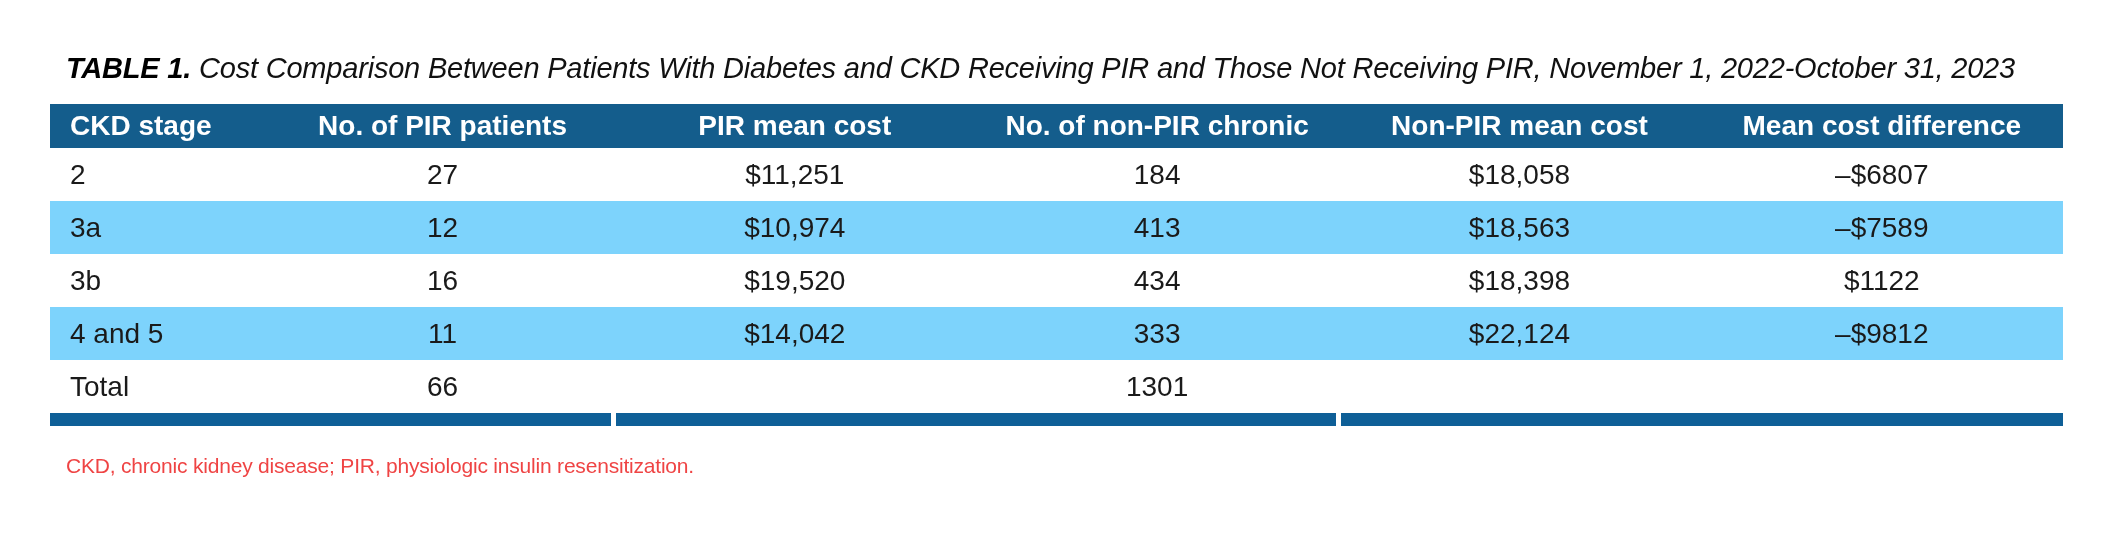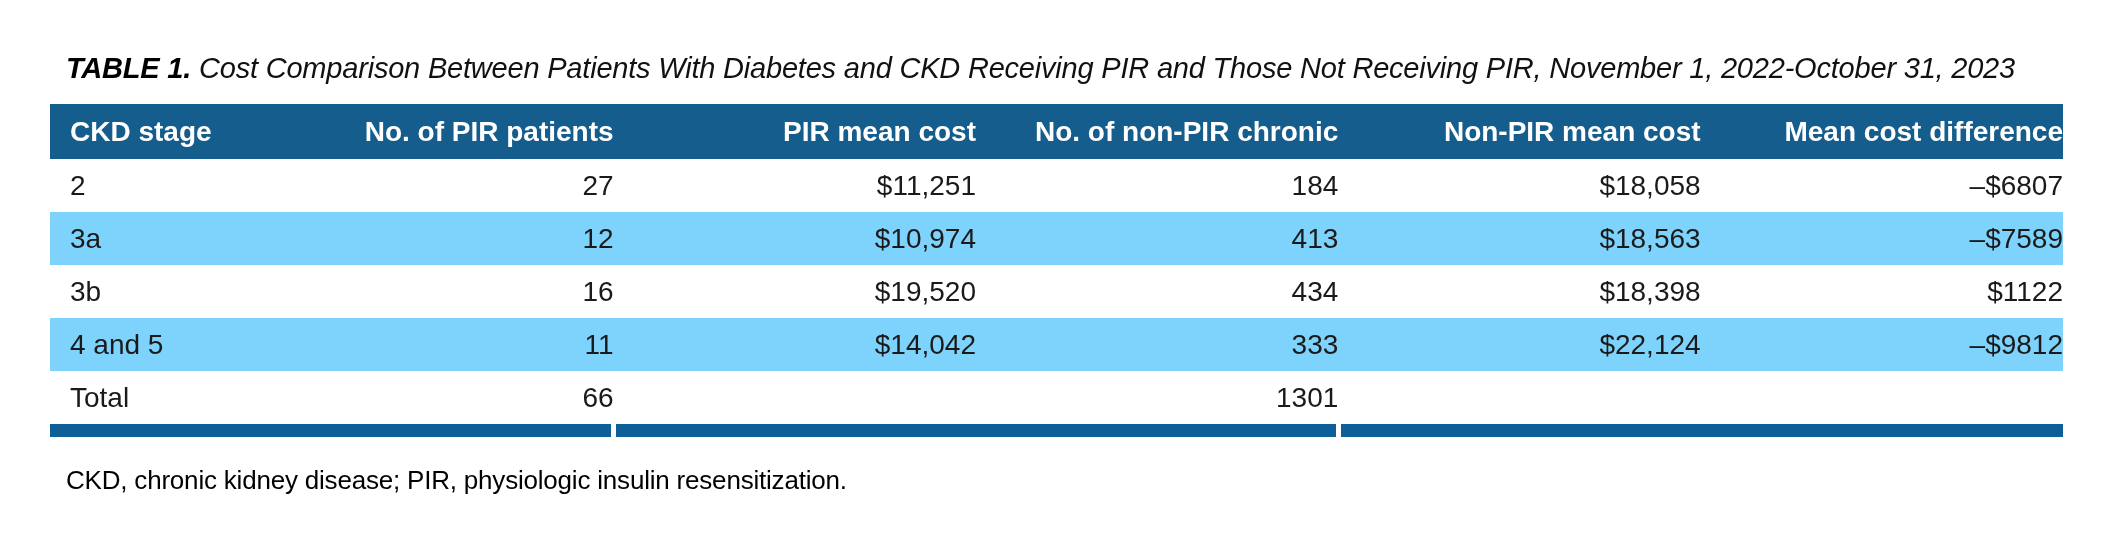--- a/index.html
+++ b/index.html
@@ -34,27 +34,26 @@
     table-layout: fixed;
     width: 2013px;
     margin: 18px 0 0 50px;
   }
   table.cost-table th,
   table.cost-table td {
     font-size: 28px;
     padding: 0;
     overflow: hidden;
     white-space: nowrap;
-    text-align: right;
   }
   thead th {
     background: #145d8c;
     color: #ffffff;
     font-weight: bold;
-    height: 55px;
+    height: 44px;
     text-align: center;
     vertical-align: middle;
   }
   thead th.first,
   tbody td.first {
     text-align: left;
     padding-left: 20px;
   }
   tbody td {
     height: 53px;
@@ -68,22 +67,22 @@
   tr.bar-row td {
     height: 13px;
     background: #0e5f97;
     padding: 0;
   }
   tr.bar-row td.gap-left {
     border-left: 5px solid #ffffff;
   }
   .footnote {
     margin: 28px 0 0 66px;
-    font-size: 26px;
-    color: #000000;
+    font-size: 21px;
+    color: #ef4444;
     letter-spacing: -0.2px;
   }
 </style>
 </head>
 <body>
 
 <div class="page">
 
   <div class="title">
     <span class="title-label">TABLE 1.</span>

